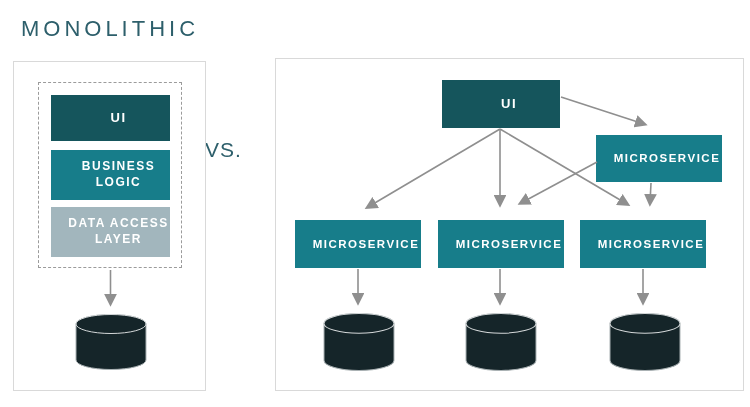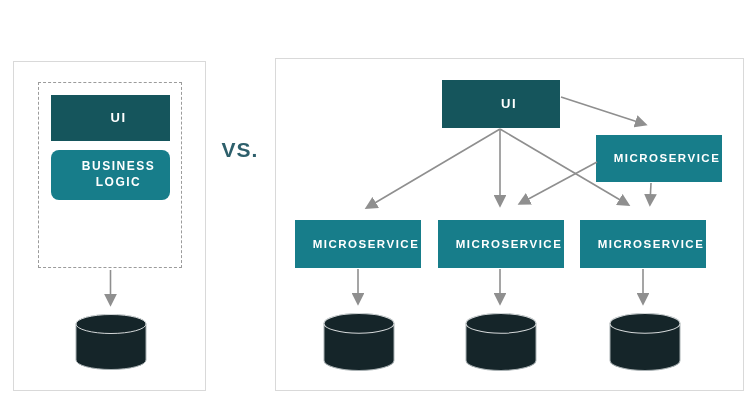--- a/index.html
+++ b/index.html
@@ -9,22 +9,22 @@
     font-family:"Liberation Sans",sans-serif;
   }
   .title{
     position:absolute;text-align:center;
     font-size:22px;font-weight:400;letter-spacing:4px;
     color:var(--title-text,#2d5f6b);
   }
   #title-left{left:13px;top:16px;width:194px;}
   #title-right{left:275px;top:16px;width:470px;}
   #vs-label{
-    position:absolute;left:205px;top:138px;width:70px;text-align:center;
-    font-size:21px;letter-spacing:1px;color:var(--title-text,#2d5f6b);font-weight:bold;
+    position:absolute;left:205px;top:138px;width:70px;text-align:left;
+    font-size:21px;letter-spacing:1px;color:var(--title-text,#2d5f6b);
   }
   .panel{
     position:absolute;border:1px solid var(--panel-border,#d9d9d9);
     background:#ffffff;box-sizing:border-box;
   }
   #panel-left{left:13px;top:61px;width:193px;height:330px;}
   #panel-right{left:275px;top:58px;width:469px;height:333px;}
   #dashed-box{
     position:absolute;left:38px;top:82px;width:144px;height:186px;
     border:1.5px dashed var(--dashed-border,#9b9b9b);box-sizing:border-box;
@@ -33,21 +33,21 @@
     position:absolute;box-sizing:border-box;
     display:flex;align-items:center;justify-content:center;
     color:var(--box-text,#ffffff);font-weight:bold;
     font-size:12px;letter-spacing:1.5px;text-align:center;
     white-space:pre-line;line-height:1.3;padding-left:16px;
   }
   .dark-teal{background:var(--dark-teal,#15555c);}
   .teal{background:var(--teal,#177d8a);}
   .gray-blue{background:var(--gray-blue,#a2b6bd);}
   #layer-ui{left:51px;top:95px;width:119px;height:46px;font-size:13px;}
-  #layer-business{left:51px;top:150px;width:119px;height:50px;border-radius:8px;}
+  #layer-business{left:51px;top:150px;width:119px;height:50px;}
   #layer-data{left:51px;top:207px;width:119px;height:50px;}
   #ms-ui{left:442px;top:80px;width:118px;height:48px;font-size:13px;}
   #ms-top{left:596px;top:135px;width:126px;height:47px;font-size:11.5px;}
   #ms-1{left:295px;top:220px;width:126px;height:48px;font-size:11.5px;}
   #ms-2{left:438px;top:220px;width:126px;height:48px;font-size:11.5px;}
   #ms-3{left:580px;top:220px;width:126px;height:48px;font-size:11.5px;}
   .cyl{position:absolute;}
   #cyl-mono{left:74px;top:313px;}
   #cyl-1{left:322px;top:312px;}
   #cyl-2{left:464px;top:312px;}
@@ -56,30 +56,33 @@
   .cyl-rim{fill:var(--cylinder-fill,#152529);stroke:var(--cylinder-rim,#d4d8d9);stroke-width:1;}
   #edges{position:absolute;left:0;top:0;pointer-events:none;}
   .edge{stroke:var(--arrow,#8f8f8f);stroke-width:1.6;fill:none;}
   .ah-path{fill:var(--arrow,#8f8f8f);}
 </style>
 </head>
 <body>
 
 <div class="stage">
 
+  <div id="title-left" class="title">MONOLITHIC</div>
   <div id="vs-label">VS.</div>
 
   <div id="panel-left" class="panel"></div>
   <div id="panel-right" class="panel"></div>
 
   <div id="dashed-box"></div>
 
   <div id="layer-ui" class="node dark-teal">UI</div>
   <div id="layer-business" class="node teal">BUSINESS
 LOGIC</div>
+  <div id="layer-data" class="node gray-blue">DATA ACCESS
+LAYER</div>
 
   <div id="ms-ui" class="node dark-teal">UI</div>
   <div id="ms-top" class="node teal">MICROSERVICE</div>
   <div id="ms-1" class="node teal">MICROSERVICE</div>
   <div id="ms-2" class="node teal">MICROSERVICE</div>
   <div id="ms-3" class="node teal">MICROSERVICE</div>
 
   <svg id="cyl-mono" class="cyl" width="74" height="58" viewBox="0 0 74 58">
     <path class="cyl-body" d="M2,11 A35,9.5 0 0 1 72,11 L72,47 A35,9.5 0 0 1 2,47 Z"></path>
     <ellipse class="cyl-rim" cx="37" cy="11" rx="35" ry="9.5"></ellipse>

